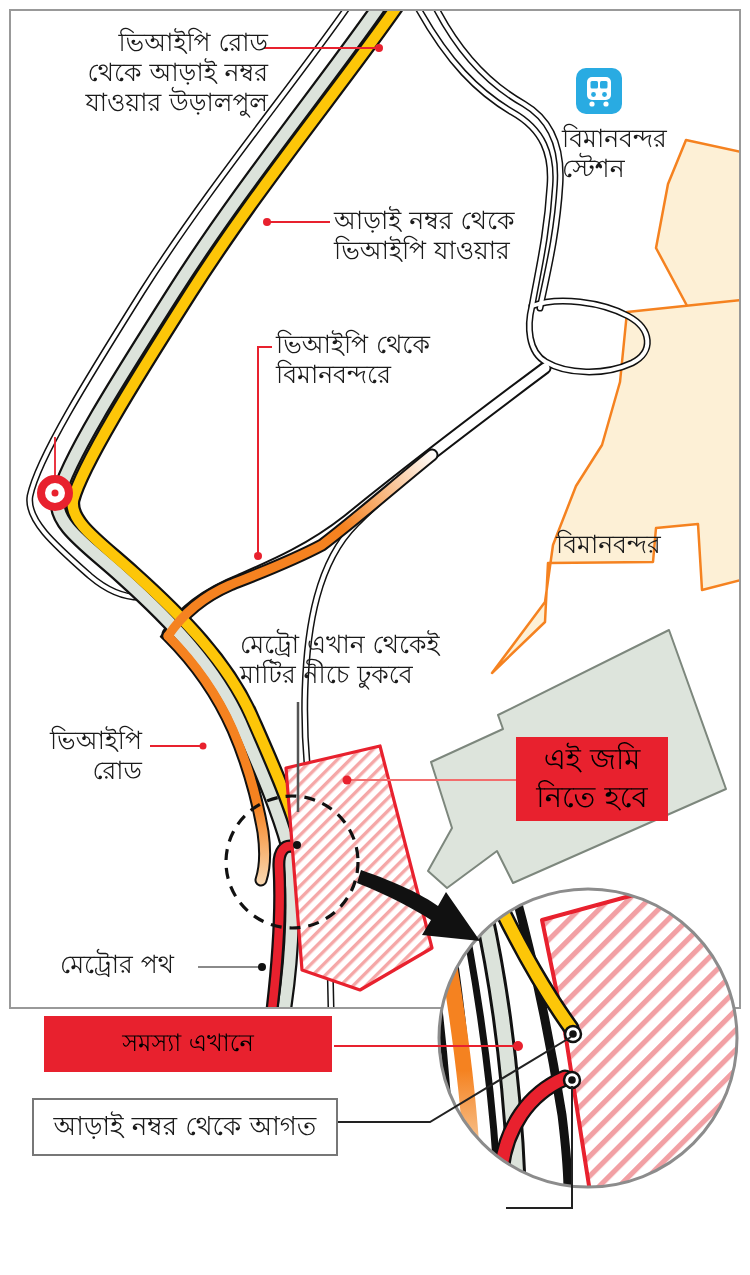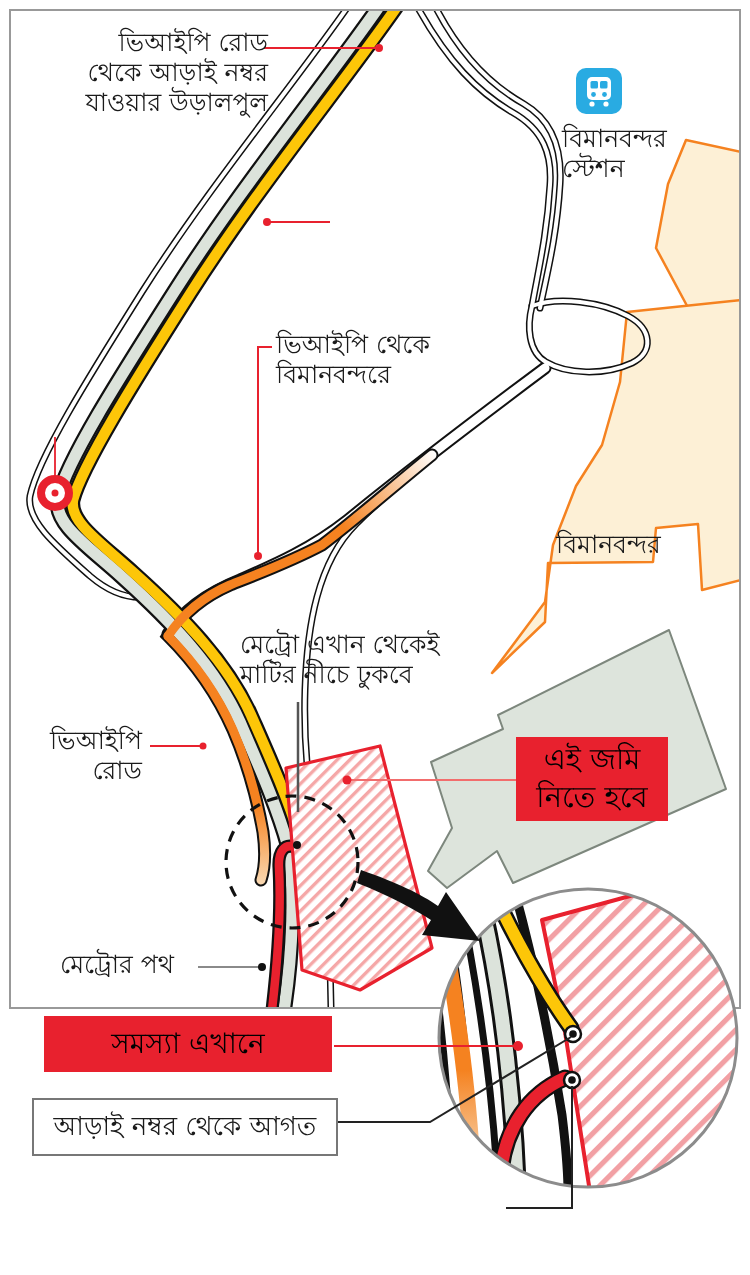--- a/index.html
+++ b/index.html
@@ -5,21 +5,21 @@
   html,body{margin:0;padding:0;background:#fff;}
   #stage{position:relative;width:750px;height:1238px;background:#fff;overflow:hidden;
          font-family:"DejaVu Sans","Liberation Sans",sans-serif;color:#1a1a1a;padding-left:40px;}
   #mapsvg{position:absolute;left:0;top:0;}
   .lbl{position:absolute;white-space:pre-line;font-size:25px;line-height:1.2;font-weight:500;}
   .lbl.right{text-align:right;}
   .redbox{position:absolute;background:#e8212e;color:#000000;display:flex;
           align-items:center;justify-content:center;text-align:center;
           white-space:pre-line;line-height:1.3;}
   #land-box{left:516px;top:737px;width:152px;height:84px;font-size:29px;}
-  #problem-box{left:44px;top:1016px;width:288px;height:56px;font-size:28px;}
+  #problem-box{left:44px;top:1016px;width:288px;height:56px;font-size:24px;}
   .notebox{position:absolute;background:#fff;display:flex;align-items:center;
            white-space:pre-line;line-height:1.35;}
   #from-arai-box{left:32px;top:1086px;width:302px;height:54px;border:2px solid #777;
                  justify-content:center;font-size:26px;margin-top:12px;}
   #bottom-box{left:32px;top:1170px;width:472px;height:74px;border:2px solid #555;
               padding-left:12px;font-size:26px;}
   #train-icon{position:absolute;left:576px;top:68px;width:46px;height:46px;
               background:#29abe2;border-radius:10px;display:flex;align-items:center;justify-content:center;}
 </style>
 </head>
@@ -168,20 +168,22 @@
     <rect x="18" y="7" width="7.5" height="7.5" rx="1.5" fill="#29abe2"></rect>
     <circle cx="11.5" cy="20.5" r="2.4" fill="#29abe2"></circle>
     <circle cx="22.5" cy="20.5" r="2.4" fill="#29abe2"></circle>
     <circle cx="10" cy="30" r="2.6" fill="#fff"></circle>
     <circle cx="24" cy="30" r="2.6" fill="#fff"></circle>
   </svg>
 </div>
 <div class="lbl" style="left:562px;top:124px;width:180px;">বিমানবন্দর
 স্টেশন</div>
 
+<div class="lbl" style="left:334px;top:206px;width:240px;">আড়াই নম্বর থেকে
+ভিআইপি যাওয়ার</div>
 
 <div class="lbl" style="left:276px;top:330px;width:210px;">ভিআইপি থেকে
 বিমানবন্দরে</div>
 
 <div class="lbl" style="left:556px;top:530px;width:170px;">বিমানবন্দর</div>
 
 <div class="lbl" style="left:240px;top:630px;width:250px;">মেট্রো এখান থেকেই
 মাটির নীচে ঢুকবে</div>
 
 <div id="land-box" class="redbox">এই জমি

